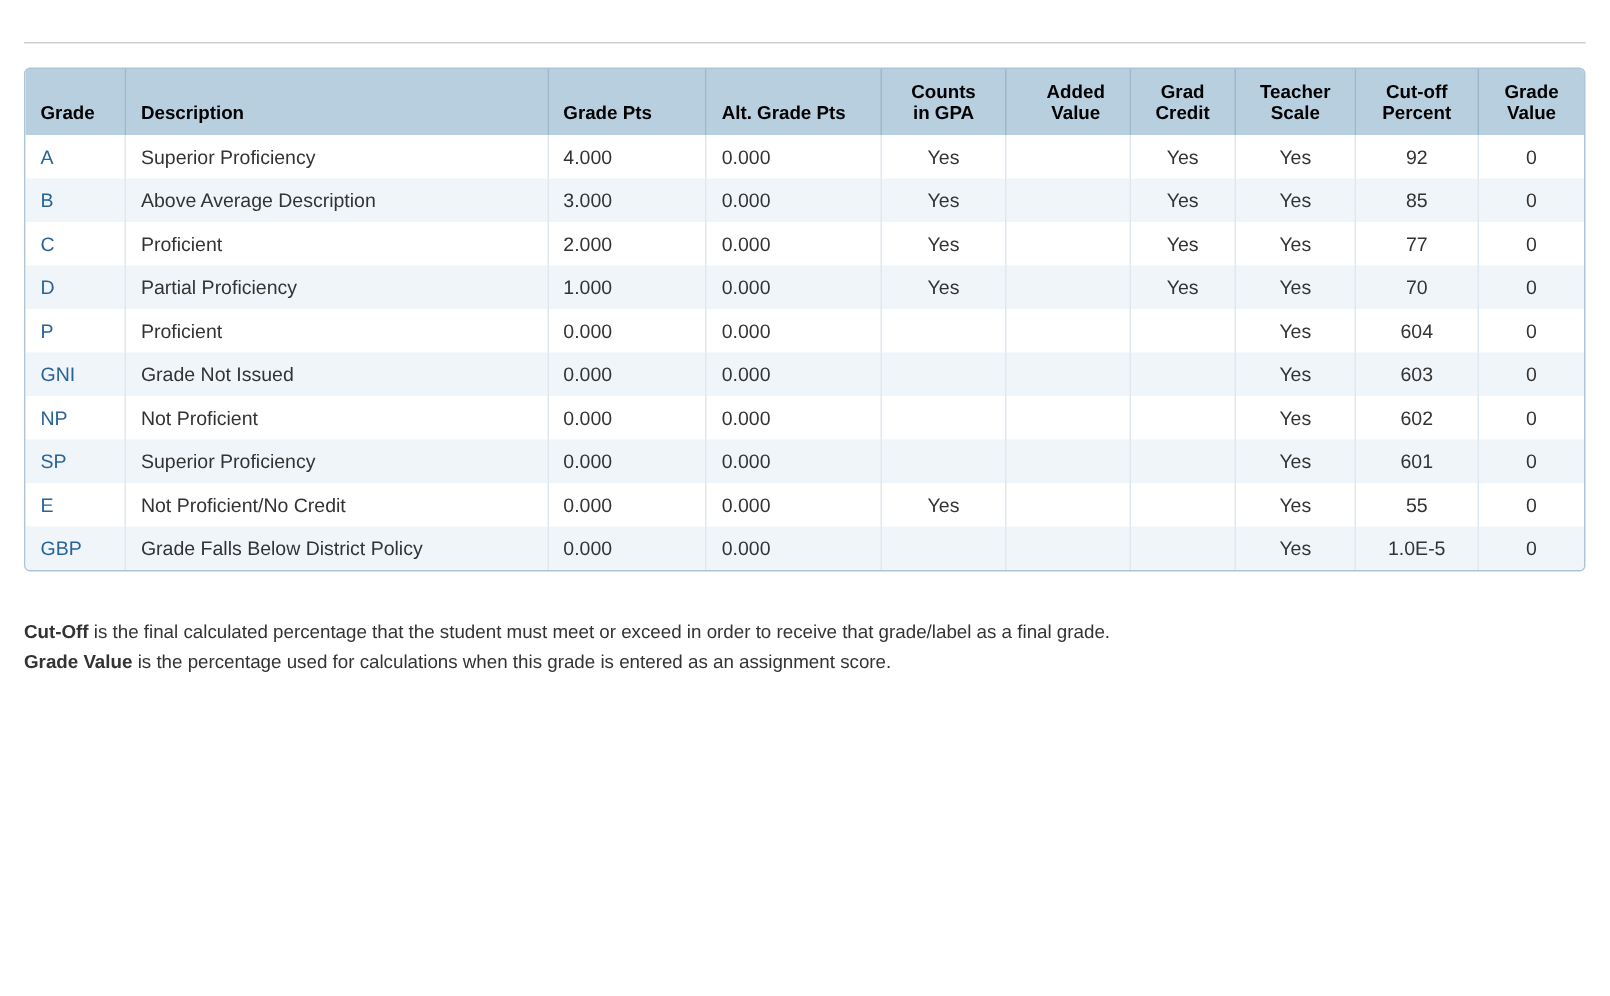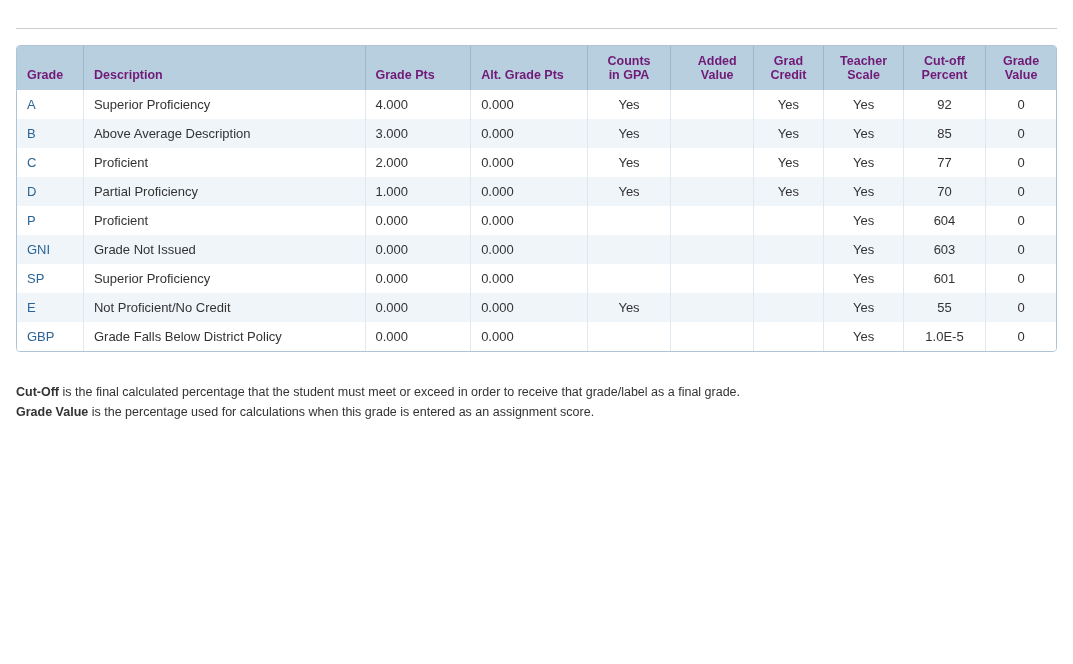--- a/index.html
+++ b/index.html
@@ -32,21 +32,21 @@
       border-collapse: collapse;
     }
     thead tr {
       background-color: #b8cfe0;
     }
     thead th {
       padding: 8px 10px;
       text-align: left;
       font-weight: bold;
       font-size: 12.5px;
-      color: #701a75;
+      color: #000000;
       border-right: 1px solid #9db8cc;
       vertical-align: bottom;
     }
     thead th:last-child { border-right: none; }
     tbody tr:nth-child(even) {
       background-color: #f0f5fa;
     }
     tbody tr:nth-child(odd) {
       background-color: #fff;
     }
@@ -177,20 +177,32 @@
           <td>0.000</td>
           <td>0.000</td>
           <td class="center"></td>
           <td class="center"></td>
           <td class="center"></td>
           <td class="center">Yes</td>
           <td class="center">603</td>
           <td class="center">0</td>
         </tr>
         <tr>
+          <td><a class="grade-link" href="#">NP</a></td>
+          <td>Not Proficient</td>
+          <td>0.000</td>
+          <td>0.000</td>
+          <td class="center"></td>
+          <td class="center"></td>
+          <td class="center"></td>
+          <td class="center">Yes</td>
+          <td class="center">602</td>
+          <td class="center">0</td>
+        </tr>
+        <tr>
           <td><a class="grade-link" href="#">SP</a></td>
           <td>Superior Proficiency</td>
           <td>0.000</td>
           <td>0.000</td>
           <td class="center"></td>
           <td class="center"></td>
           <td class="center"></td>
           <td class="center">Yes</td>
           <td class="center">601</td>
           <td class="center">0</td>

